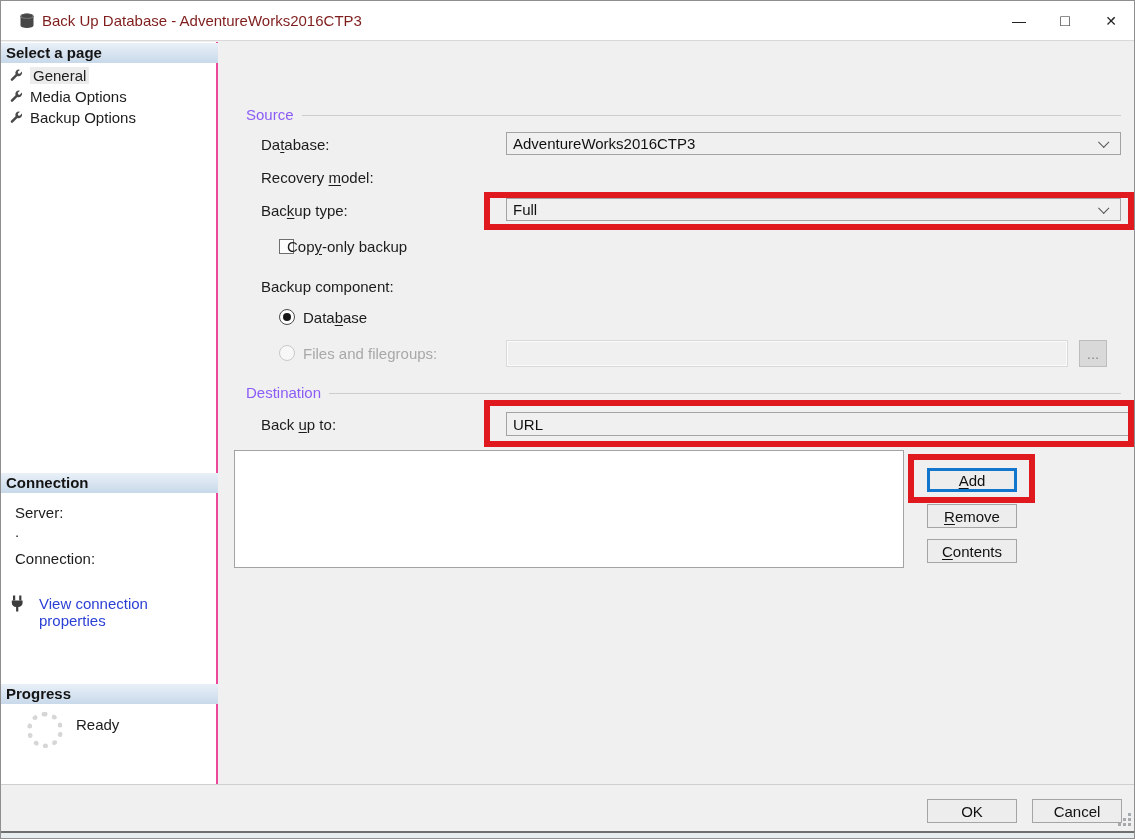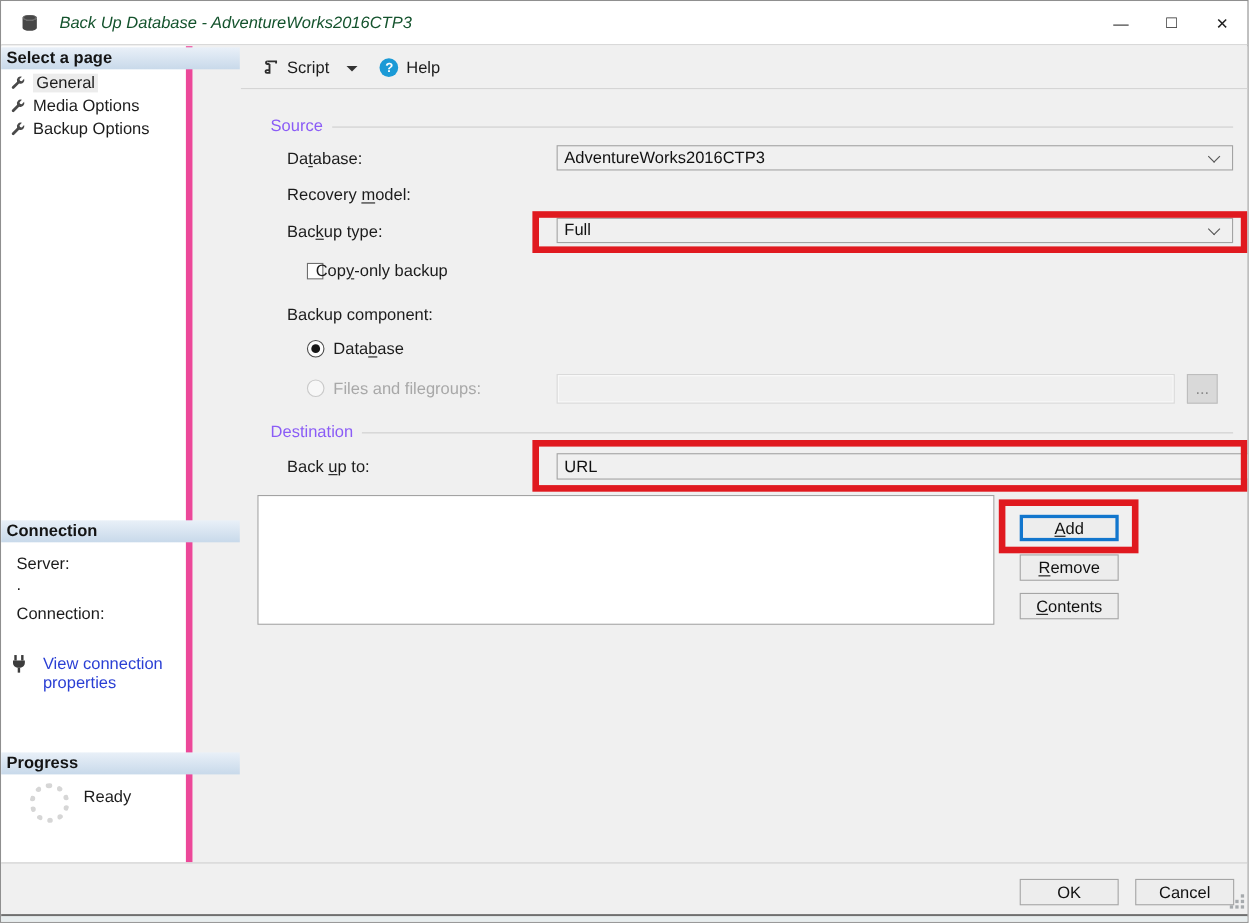--- a/index.html
+++ b/index.html
@@ -19,31 +19,31 @@
   }
   .abs { position: absolute; }
 
   
   #titlebar {
     position: absolute; left:0; top:0; width:100%; height:40px;
     background:#ffffff; border-bottom:1px solid #d9d9d9;
     display:flex; align-items:center;
   }
   #titlebar .app-icon { margin-left:17px; width:18px; height:18px; }
-  #titlebar .title-text { margin-left:18px; font-size:15px; color:#14532d;font-style:italic; }
+  #titlebar .title-text { margin-left:6px; font-size:15px; color:#7f1d1d; }
   .caption-buttons { position:absolute; right:0; top:0; height:39px; display:flex; }
   .caption-btn {
     width:46px; height:39px; display:flex; align-items:center; justify-content:center;
     font-size:14px; color:#222; font-weight:400; cursor:default;
   }
 
   
   #sidebar {
-    position:absolute; left:0; top:41px; width:174px; height:742px;
-    background:#ffffff; border-right:6px solid #ec4899;
+    position:absolute; left:0; top:41px; width:217px; height:742px;
+    background:#ffffff; border-right:2px solid #ec4899;
   }
   .panel-header {
     position:absolute; left:0; width:217px; height:20px;
     background:linear-gradient(to bottom, #e9f0f8 0%, #c8d9ea 100%);
     font-weight:bold; font-size:15px; line-height:20px; padding-left:5px; color:#141414;
   }
   .side-item { position:absolute; left:8px; display:flex; align-items:center; gap:7px; height:20px; cursor:default; }
   .side-item .lbl { font-size:15px; }
   .side-item.selected .lbl { background:#ececec; padding:0 3px;text-align:right; }
   .side-label { position:absolute; left:14px; font-size:15px; }
@@ -197,39 +197,20 @@
     </span>
     <a id="view-conn-link" style="top:553px;">View connection properties</a>
 
     <div class="panel-header" style="top:642px;">Progress</div>
     <div id="spinner"></div>
     <div class="side-value" style="left:75px; top:674px;">Ready</div>
   </div>
 
   <div id="main">
 
-    <div id="toolbar">
-      <div class="tb-btn">
-        <span>
-          <svg width="16" height="16" viewBox="0 0 16 16" fill="none" stroke="#2e2e2e" stroke-width="1.7">
-            <path d="M5 2.8 H13 V4.8"></path>
-            <path d="M5 2.8 C3.4 2.8 3.4 5.2 5 5.2 H7"></path>
-            <path d="M7 5.2 V13.2 H4.6 C3 13.2 3 10.8 4.6 10.8 H6.6"></path>
-          </svg>
-        </span>
-        <span>Script</span>
-      </div>
-      <div class="tb-btn">
-        <span class="tb-arrow"></span>
-      </div>
-      <div class="tb-btn">
-        <span class="help-circle">?</span>
-        <span>Help</span>
-      </div>
-    </div>
 
     <div class="group-row" style="top:64px;">
       <span class="group-title">Source</span>
       <span class="group-line"></span>
     </div>
 
     <div class="fld-label" style="left:42px; top:94px;"><span>Da</span><span class="mn">t</span><span>abase:</span></div>
     <div class="combo" style="left:287px; top:90px; width:615px;">
       <span>AdventureWorks2016CTP3</span>
       <span class="chev"></span>

